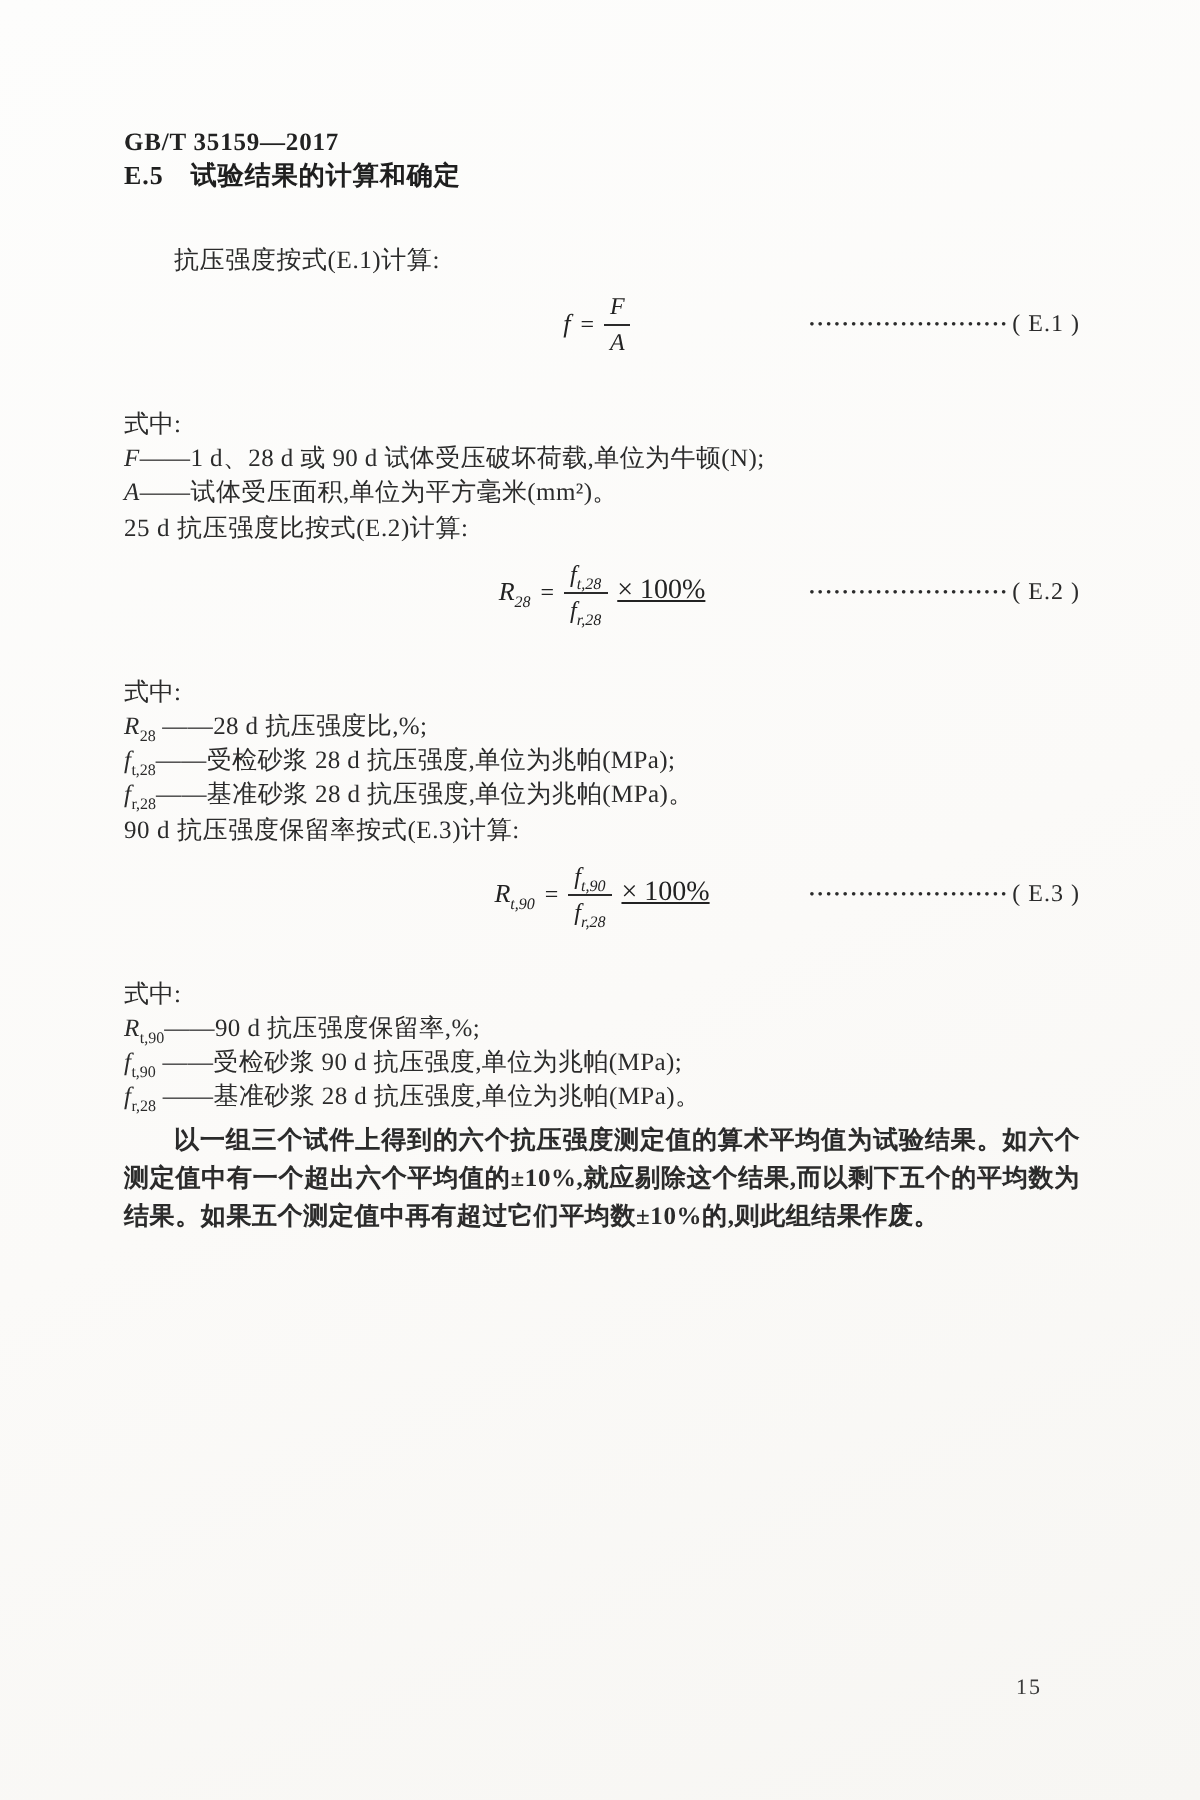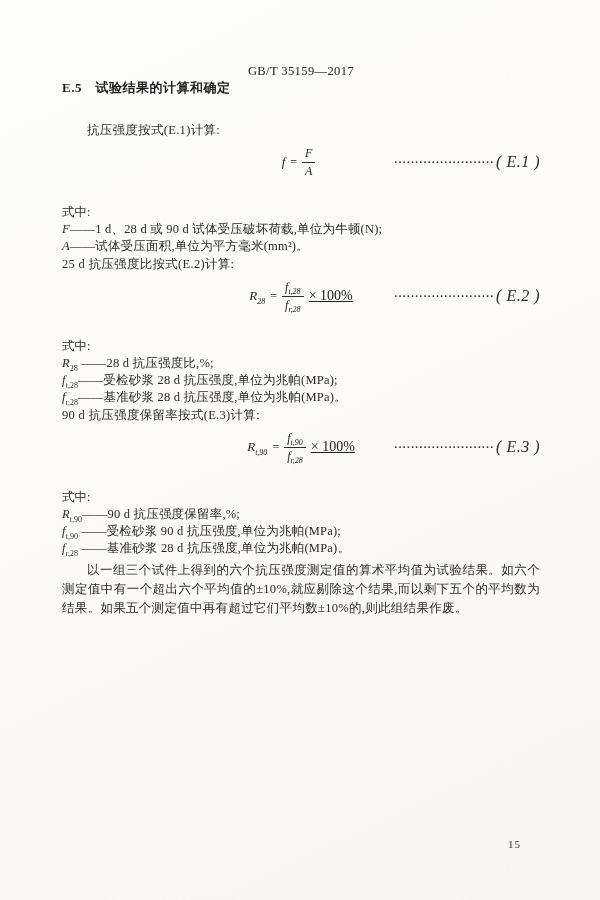--- a/index.html
+++ b/index.html
@@ -8,21 +8,21 @@
     background:#f4f3f1;
     font-family:"Liberation Serif","DejaVu Serif",serif;
     color:#2b2b2b;
   }
   .page{
     position:absolute;inset:0;box-sizing:border-box;
     background:linear-gradient(155deg,#fdfdfc 0%,#fbfaf8 55%,#f7f6f3 100%);
     padding:64px 60px 0 62px;
   }
   .doc-header{
-    text-align:center;font-weight:normal;font-size:12.5px;letter-spacing:.4px;
+    text-align:left;font-weight:bold;font-size:12.5px;letter-spacing:.4px;
     color:#222;
   }
   .section-heading{
     font-weight:bold;font-size:13px;letter-spacing:.5px;color:#1f1f1f;
   }
   .line{font-size:12.5px;line-height:18px;letter-spacing:.3px;}
   .indent{text-indent:2em;margin-top:24px;}
   .def-label{font-size:12.5px;line-height:18px;margin-top:20px;}
   .def-line{font-size:12.5px;line-height:17px;letter-spacing:.2px;}
   .sym{font-style:italic;font-family:"Liberation Serif","DejaVu Serif",serif;}
@@ -38,22 +38,22 @@
   .eq{font-style:normal;font-size:12px;}
   .frac{display:inline-flex;flex-direction:column;text-align:center;font-size:12px;}
   .frac .num{border-bottom:1px solid #2b2b2b;padding:0 3px 1px;}
   .frac .den{padding-top:1px;}
   .suffix{font-style:normal;font-size:14px;text-decoration:underline;}
   .leader-wrap{
     position:absolute;right:0;top:50%;transform:translateY(-50%);
     display:flex;align-items:center;font-style:normal;color:#2b2b2b;
   }
   .leader{font-size:11px;font-weight:bold;letter-spacing:.5px;margin-right:2px;}
-  .formula-label{font-size:16px;letter-spacing:.5px;font-style:italic;}
-  .closing{margin-top:4px;}
+  .formula-label{font-size:12px;letter-spacing:.5px;}
+  .closing{margin-top:4px;font-weight:bold;}
   .closing .body-text{font-size:12.5px;line-height:19px;letter-spacing:.3px;text-indent:2em;text-align:justify;}
   .page-number{
     position:absolute;left:508px;bottom:50px;font-size:11px;color:#3a3a3a;letter-spacing:1px;
   }
 </style>
 </head>
 <body>
 
 <div class="page">
 

